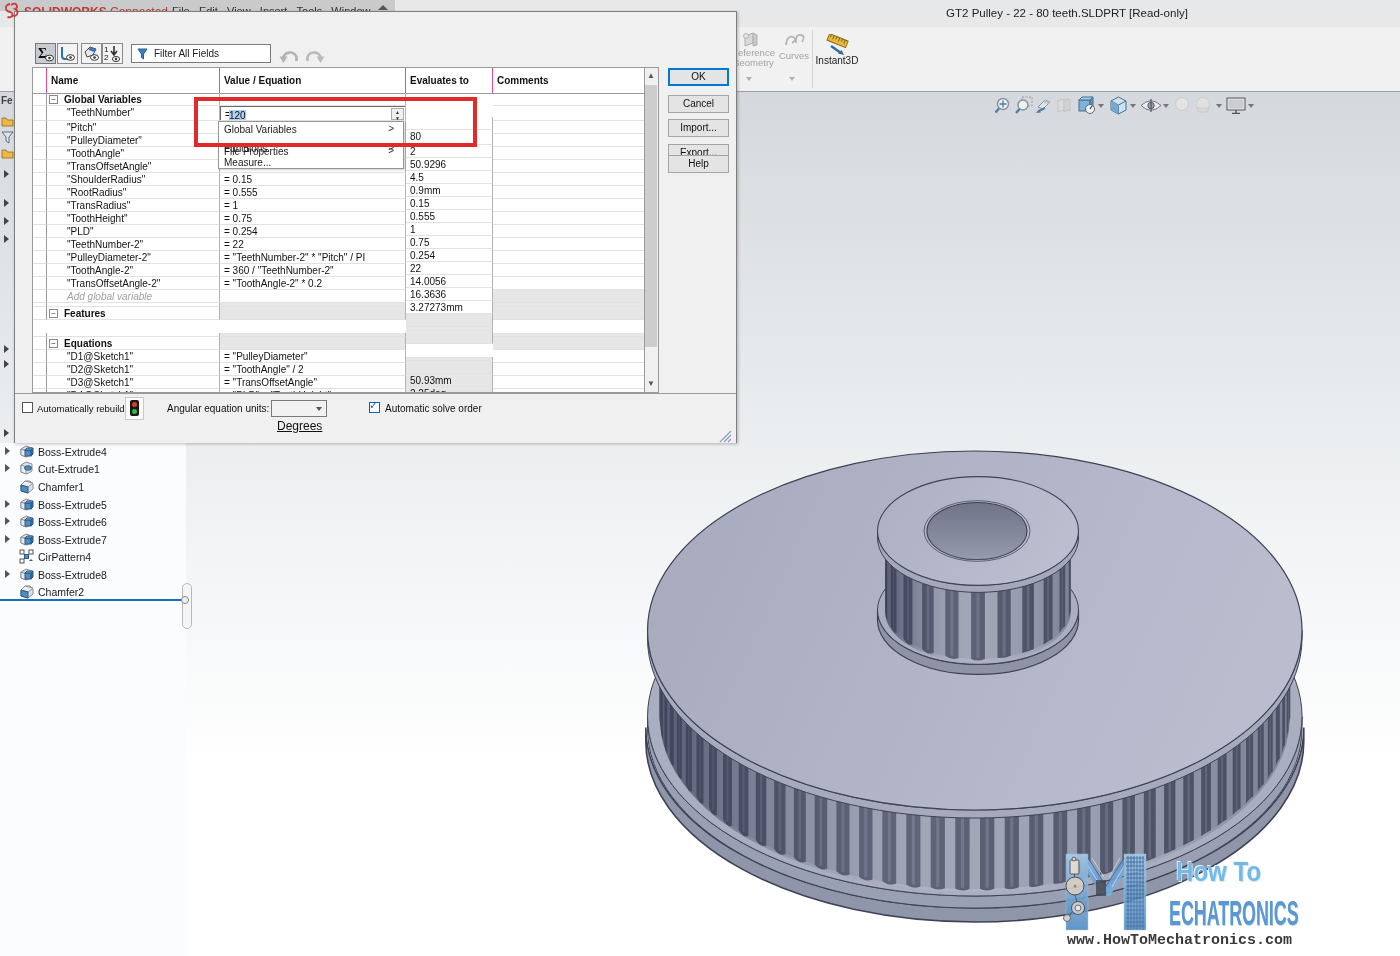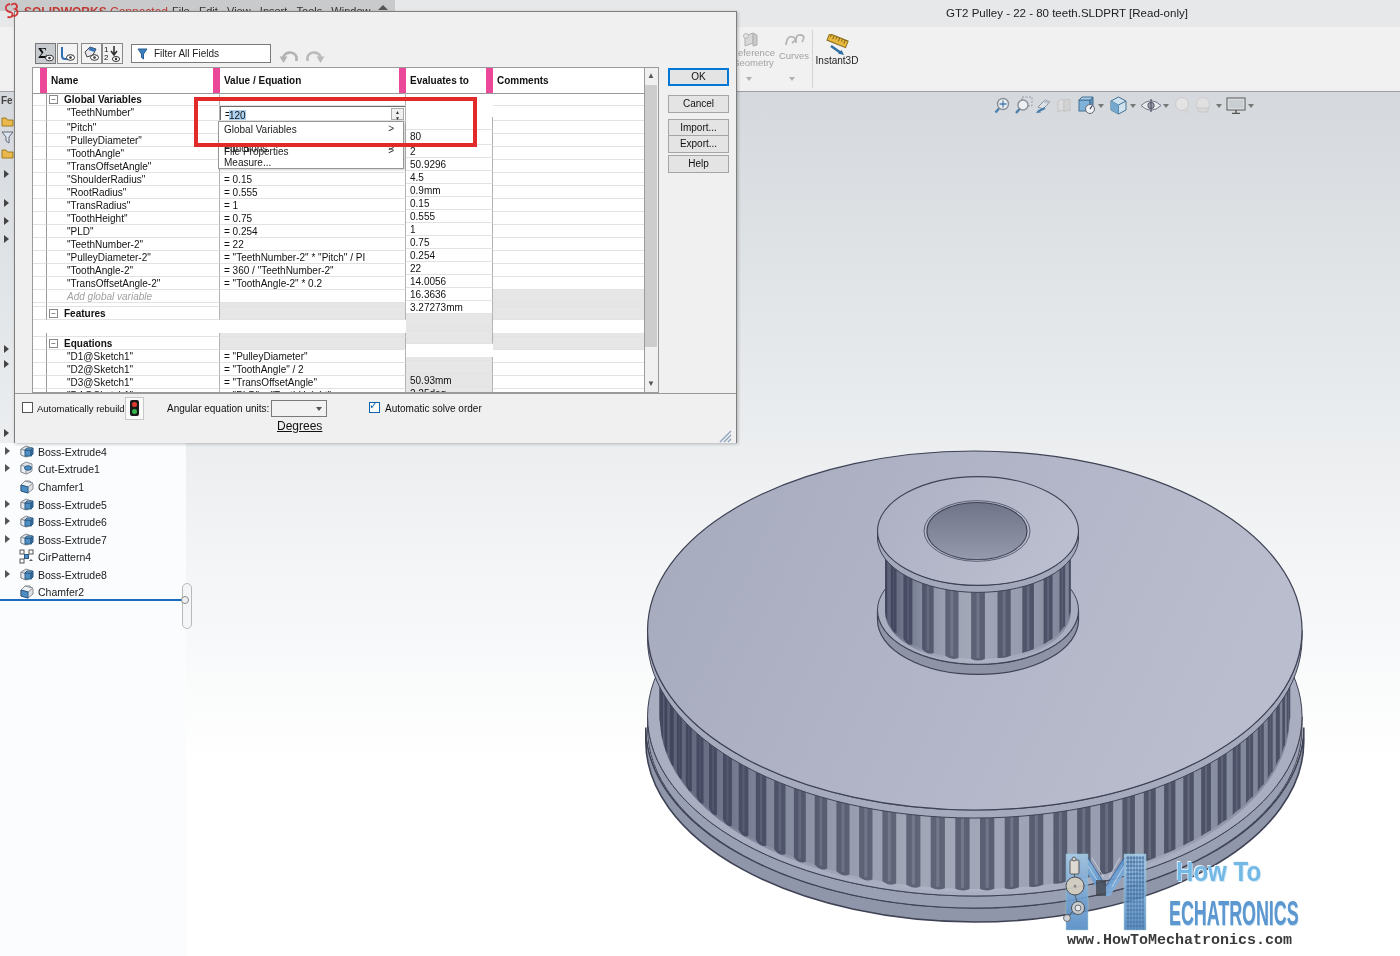--- a/index.html
+++ b/index.html
@@ -30,21 +30,21 @@
 #dlg { left:14px; top:11px; width:723px; height:432px; background:#f0f0f0;
   border:1px solid #7e7e7e; box-shadow:1px 1px 3px rgba(0,0,0,0.25); }
 #dlgtitle { left:0; top:0; width:721px; height:26px; background:#ffffff; }
 #dlgtitle span { position:absolute; left:9px; top:7px; font-size:11px; color:#111; }
 .tbtn { position:absolute; top:31px; width:21px; height:21px; background:#f3f3f3; border:1px solid #8a8a8a; }
 .tbtn.pressed { background:#c8ccd1; border:1px solid #777; }
 #filterbox { left:116px; top:32px; width:140px; height:19px; background:#fff; border:1px solid #7a7a7a; }
 #filterbox span { position:absolute; left:22px; top:3px; font-size:10px; color:#222; }
 
 #tbl { left:17px; top:55px; width:613px; height:326px; background:#fff; border:1px solid #9a9a9a; overflow:hidden; }
-.hdr { position:absolute; top:0; height:25px; border-right:7px solid #ec4899; font-size:10px; font-weight:bold; color:#111; background:#fff; }
+.hdr { position:absolute; top:0; height:25px; border-right:1px solid #ec4899; font-size:10px; font-weight:bold; color:#111; background:#fff; }
 .hdr span { position:absolute; left:4px; top:7px; }
 #hdrline { position:absolute; left:0; top:25px; width:613px; height:1px; background:#9a9a9a; }
 .row { position:absolute; left:0; width:613px; height:13px; }
 .cell { position:absolute; top:0; height:100%; font-size:10px; color:#111;
   border-right:1px solid #b2b2b2; border-bottom:1px solid #e2e2e2; overflow:hidden; white-space:nowrap; }
 .cell span { position:absolute; left:4px; top:1px; }
 .c0 { left:0; width:14px; border-right:1px solid #9a9a9a; }
 .c1 { left:14px; width:173px; }
 .c2 { left:187px; width:186px; }
 .c3 { left:373px; width:87px;margin-top:24px; }
@@ -734,21 +734,21 @@
         </div>
     </div>
     <div class="abs" id="vsb">
       <div class="sbtn" style="top:0">▲</div>
       <div class="sbtn" style="bottom:0">▼</div>
       <div style="position:absolute;left:0;top:17px;width:12px;height:262px;background:#cdcdcd"></div>
     </div>
     <div class="dbtn focus" style="top:56px">OK</div>
     <div class="dbtn" style="top:83px">Cancel</div>
     <div class="dbtn" style="top:107px">Import...</div>
-    <div class="dbtn" style="top:123px">Export...</div>
+    <div class="dbtn" style="top:132px">Export...</div>
     <div class="dbtn" style="top:143px">Help</div>
     <div class="abs" id="botbar">
       <div class="cb" style="left:7px;top:8px"></div>
       <div class="dlbl" style="left:22px;top:9px;font-size:9.5px">Automatically rebuild</div>
       <div style="position:absolute;left:110px;top:3px;width:19px;height:23px;background:#fafafa;border:1px solid #c8c8c8">
           <div style="position:absolute;left:4px;top:2px;width:9px;height:16px;background:#1a1a1a;border-radius:2px">
             <div style="position:absolute;left:2px;top:2px;width:5px;height:5px;border-radius:50%;background:#e23b2e"></div>
             <div style="position:absolute;left:2px;top:9px;width:5px;height:5px;border-radius:50%;background:#35b54a"></div>
           </div>
         </div>

